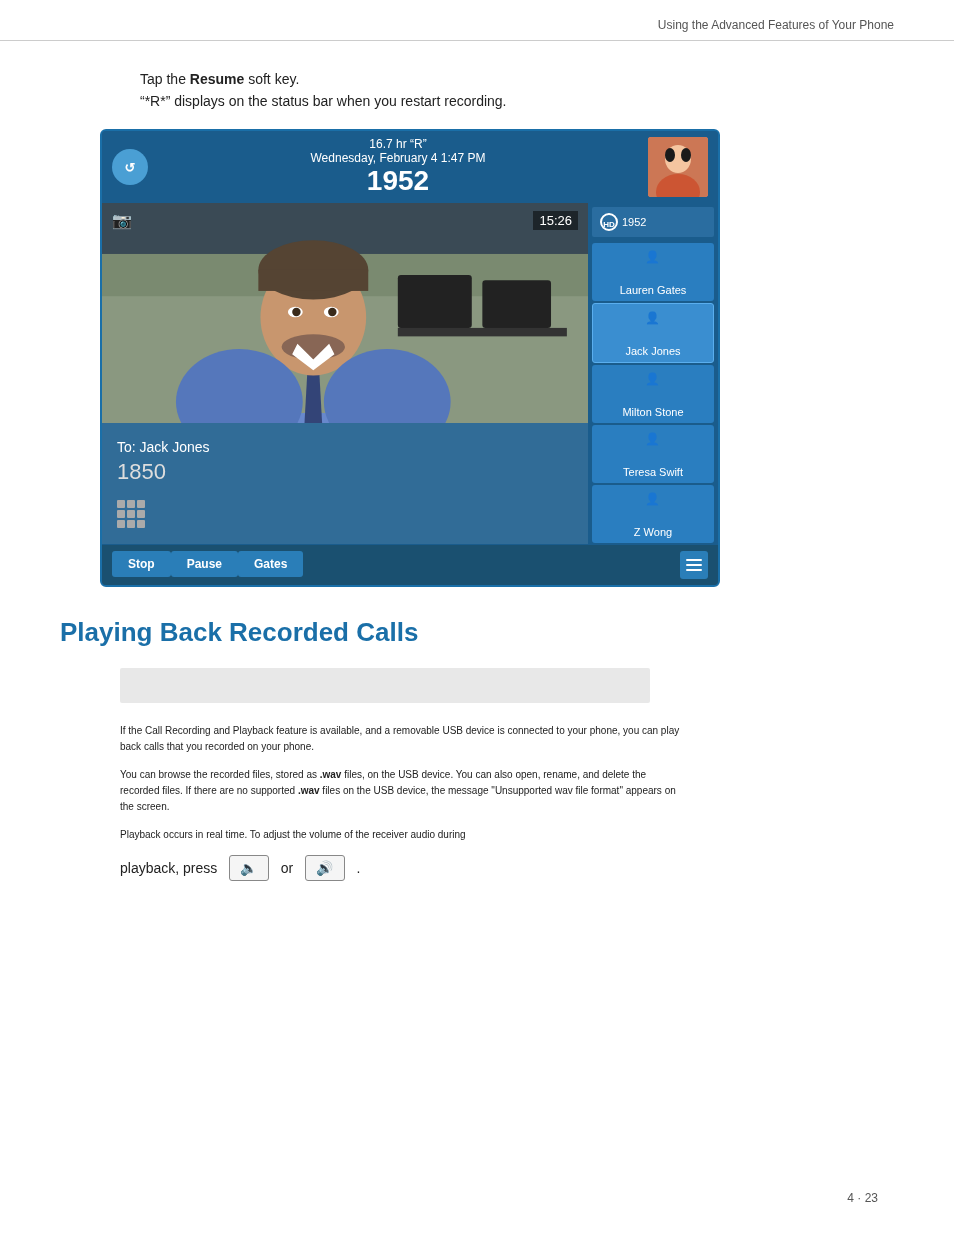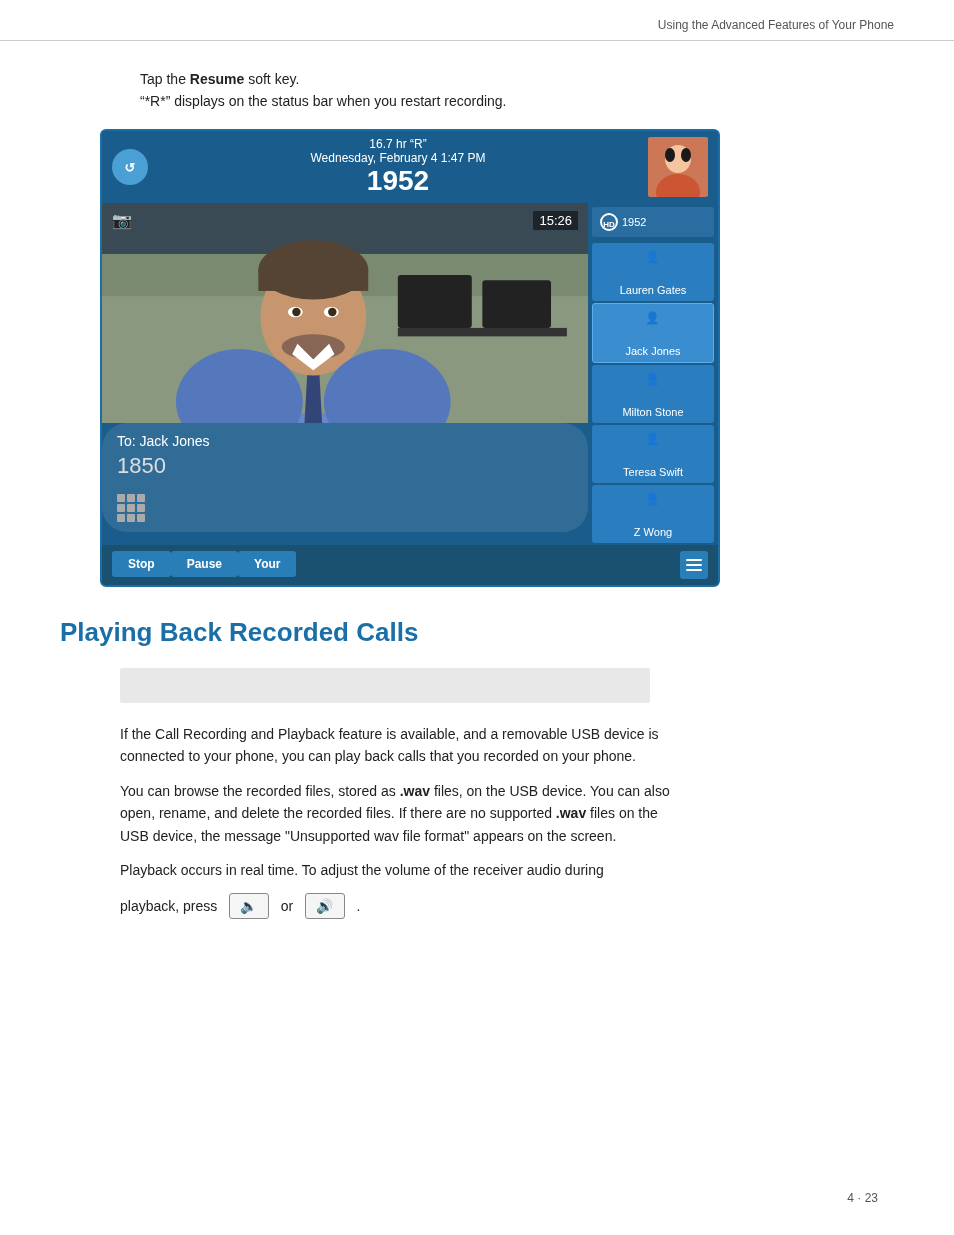--- a/index.html
+++ b/index.html
@@ -141,23 +141,22 @@
       right: 10px;
       color: #fff;
       background: rgba(0,0,0,0.5);
       padding: 2px 6px;
       font-size: 13px;
     }
 
     
     .call-info {
       background: rgba(255,255,255,0.1);
-      padding: 10px 15px;
-      color: #fff;
-      border-radius: 25px;
+      padding: 16px 15px;
+      color: #fff;
     }
     .call-to {
       font-size: 14px;
       margin-bottom: 4px;
     }
     .call-number {
       font-size: 22px;
       color: #ddd;
       margin-bottom: 10px;
     }
@@ -284,21 +283,21 @@
     
     .gray-box {
       background: #e8e8e8;
       width: 530px;
       height: 35px;
       margin: 0 0 20px 0;
       border-radius: 2px;
     }
 
     .body-text {
-      font-size: 14px;
+      font-size: 10px;
       line-height: 1.6;
       margin-bottom: 12px;
       max-width: 560px;
       margin-top: 8px;
     }
     .body-text .bold { font-weight: bold; }
 
     
     .playback-line {
       display: flex;
@@ -471,21 +470,21 @@
       <span>Z Wong</span>
     </div>
           </div>
       </div>
 
     </div>
 
     <div class="phone-bottombar">
       <button class="phone-softkey">Stop</button>
       <button class="phone-softkey">Pause</button>
-      <button class="phone-softkey">Your</button>
+      <button class="phone-softkey">Gates</button>
       <div style="flex:1"></div>
       <div class="phone-menu-icon">
         <div class="menu-lines">
           <div class="menu-line"></div>
           <div class="menu-line"></div>
           <div class="menu-line"></div>
         </div>
       </div>
     </div>
 

